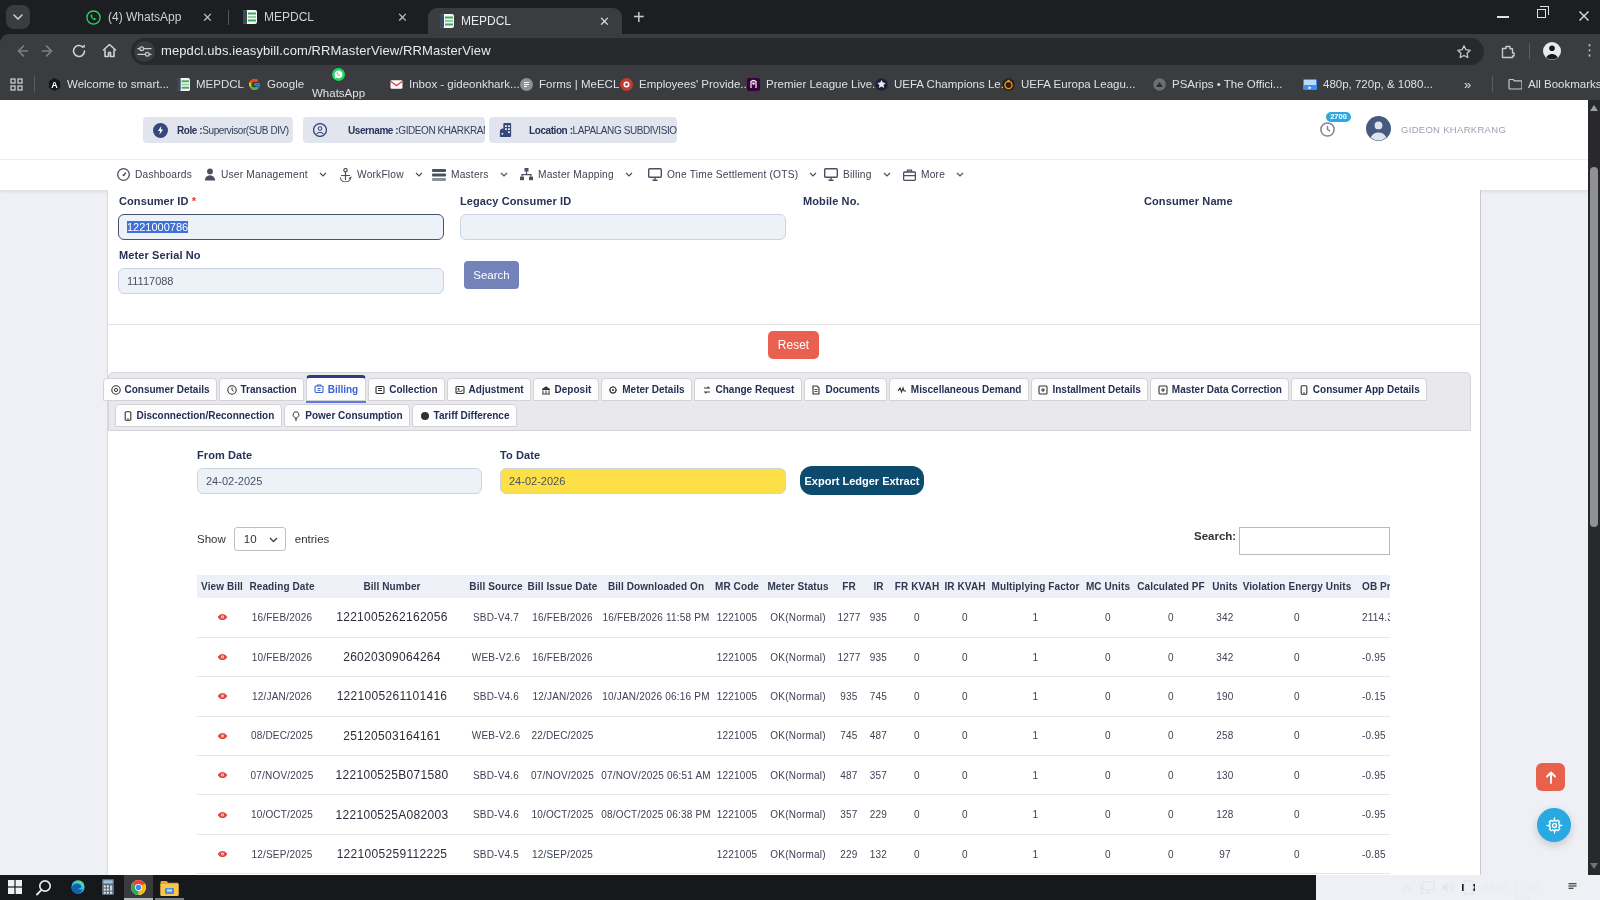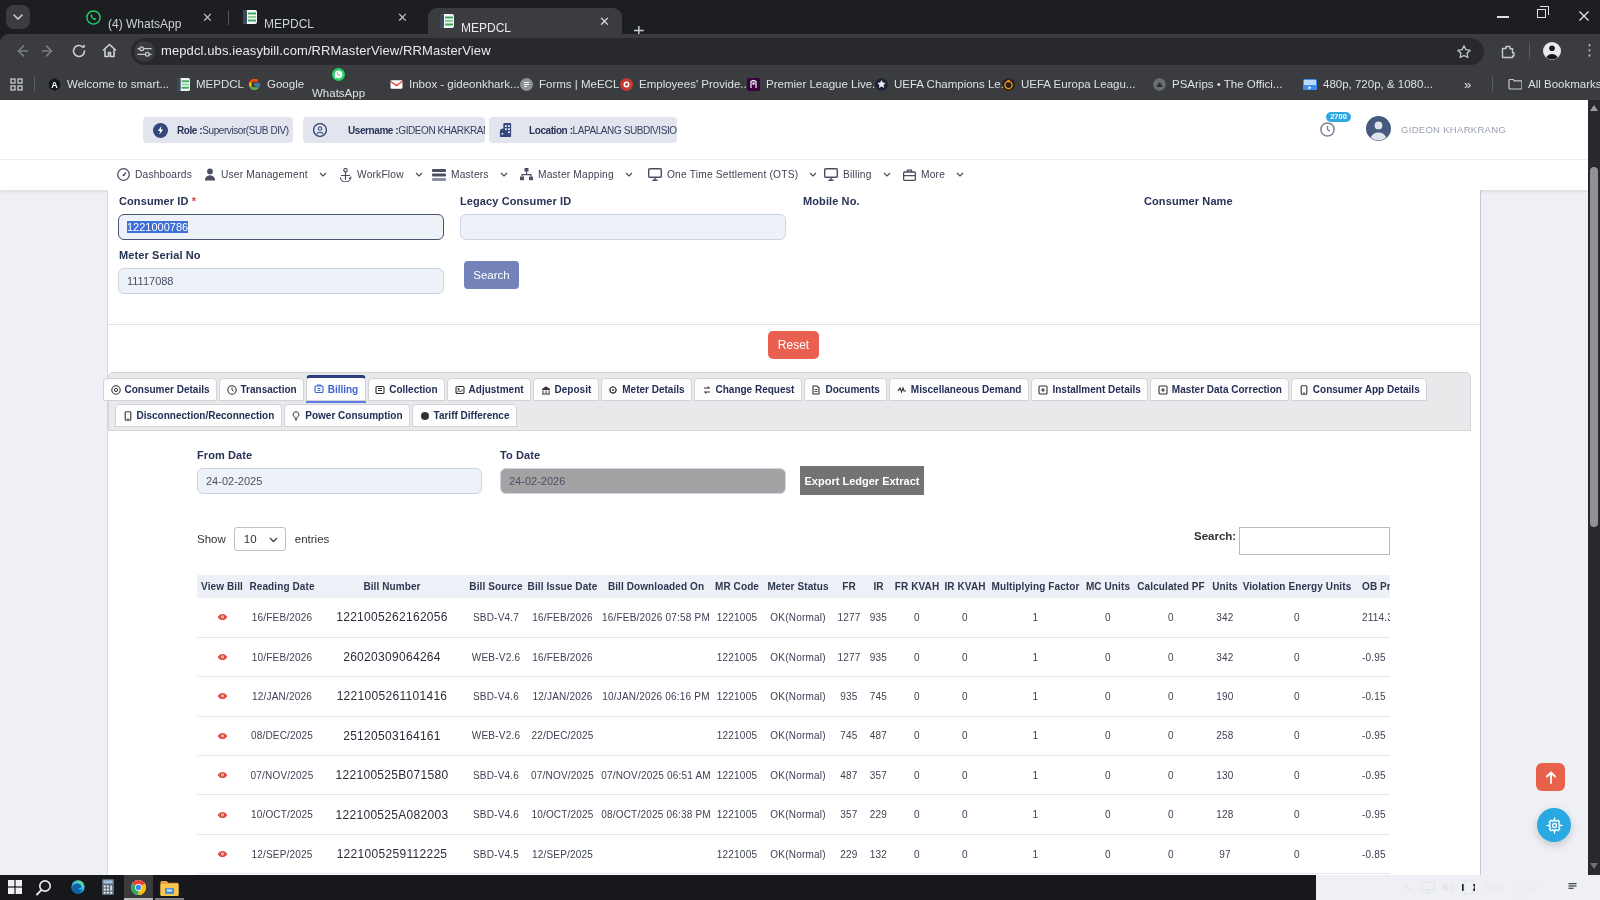--- a/index.html
+++ b/index.html
@@ -3,21 +3,21 @@
 <meta charset="utf-8">
 <style>
 *{margin:0;padding:0;box-sizing:border-box;}
 html,body{width:1600px;height:900px;overflow:hidden;}
 body{font-family:"Liberation Sans",sans-serif;position:relative;background:#eef0f5;}
 .abs{position:absolute;}
 svg{display:block;}
 
 #tabstrip{position:absolute;left:0;top:0;width:1600px;height:34px;background:#1d1e21;}
 #tabstrip:after{content:"";position:absolute;left:0;top:34px;width:20px;height:14px;background:#1d1e21;}
-.tabtxt{font-size:12px;color:#cdd0d4;white-space:nowrap;margin-top:14px;}
+.tabtxt{font-size:12px;color:#cdd0d4;white-space:nowrap;}
 .tclose{color:#b9bcc0;font-size:13px;}
 #toolbar{position:absolute;left:0;top:34px;width:1600px;height:34px;background:#3b3c40;border-radius:9px 0 0 0;}
 #bookbar{position:absolute;left:0;top:68px;width:1600px;height:32px;background:#3b3c40;}
 .bktxt{font-size:11.5px;color:#dce0e3;white-space:nowrap;}
 .bkitem{position:absolute;top:0;height:32px;display:flex;align-items:center;gap:6px;}
 
 #page{position:absolute;left:0;top:100px;width:1588px;height:775px;background:#eef0f5;overflow:hidden;}
 .badge{position:absolute;top:17px;height:26px;background:#e3e5ee;border-radius:4px;display:flex;align-items:center;font-size:10px;color:#33405f;white-space:nowrap;overflow:hidden;letter-spacing:-.42px;}
 .badge b{color:#273359;font-weight:700;}
 .badge svg{flex:0 0 auto;}
@@ -455,22 +455,22 @@
           <path d="M4 8.2h2M4.4 9.4h1.2" stroke="#333" stroke-width="0.9"></path>
         </svg>Power Consumption</span>
     <span class="tabbox"><svg class="tabico" viewBox="0 0 10 10">
           <circle cx="5" cy="5" r="4" fill="#333"></circle>
         </svg>Tariff Difference</span>
   </div>
 
   <div class="lbl" style="left:197px;top:349px;font-weight:700;">From Date</div>
   <div class="lbl" style="left:500px;top:349px;font-weight:700;">To Date</div>
   <div class="inp" style="left:197px;top:368px;width:285px;height:26px;background:#edf1f8;">24-02-2025</div>
-  <div class="inp" style="left:500px;top:368px;width:286px;height:26px;background:#a3a3a3;">24-02-2026</div>
-  <div class="abs" style="left:800px;top:366px;width:124px;height:29px;background:#737373;border-radius:0;color:#fff;font-size:11px;font-weight:700;display:flex;align-items:center;justify-content:center;white-space:nowrap;">Export Ledger Extract</div>
+  <div class="inp" style="left:500px;top:368px;width:286px;height:26px;background:#fde047;">24-02-2026</div>
+  <div class="abs" style="left:800px;top:366px;width:124px;height:29px;background:#0c4a6e;border-radius:12px;color:#fff;font-size:11px;font-weight:700;display:flex;align-items:center;justify-content:center;white-space:nowrap;">Export Ledger Extract</div>
 
   <div class="abs" style="left:197px;top:427px;font-size:11.5px;color:#333;display:flex;align-items:center;">Show<span style="margin-left:8px;width:52px;height:24px;border:1px solid #bfbfc6;border-radius:3px;display:inline-flex;align-items:center;padding-left:9px;position:relative;">10<svg style="position:absolute;right:7px;top:9px;" width="9" height="6" viewBox="0 0 9 6">
           <path d="M1 1l3.5 3.5L8 1" stroke="#444" stroke-width="1.4" fill="none"></path>
         </svg></span><span style="margin-left:9px;">entries</span></div>
   <div class="abs" style="left:1194px;top:430px;font-size:11.5px;font-weight:700;color:#333;">Search:</div>
   <div class="abs" style="left:1239px;top:427px;width:151px;height:28px;border:1px solid #b9b9c0;background:#fff;"></div>
 
   <div class="abs" style="left:197px;top:475px;width:1193px;height:300px;overflow:hidden;">
     <table style="width:1275px;font-family:'Liberation Sans',sans-serif;">
       <colgroup>
@@ -521,21 +521,21 @@
               <svg class="eye" viewBox="0 0 16 10">
                 <path d="M1 5C3 1.7 5.4.5 8 .5S13 1.7 15 5c-2 3.3-4.4 4.5-7 4.5S3 8.3 1 5z" fill="#e0483e"></path>
                 <circle cx="8" cy="5" r="2.1" fill="#fff"></circle>
                 <circle cx="8" cy="5" r="1.1" fill="#e0483e"></circle>
               </svg>
             </td>
             <td class="dt">16/FEB/2026</td>
             <td class="bn">1221005262162056</td>
             <td class="dt">SBD-V4.7</td>
             <td class="dt">16/FEB/2026</td>
-            <td class="dt">16/FEB/2026 07:58 PM</td>
+            <td class="dt">16/FEB/2026 11:58 PM</td>
             <td class="dt">1221005</td>
             <td class="dt">OK(Normal)</td>
             <td class="dt">1277</td>
             <td class="dt">935</td>
             <td class="dt">0</td>
             <td class="dt">0</td>
             <td class="dt">1</td>
             <td class="dt">0</td>
             <td class="dt">0</td>
             <td class="dt">342</td>

